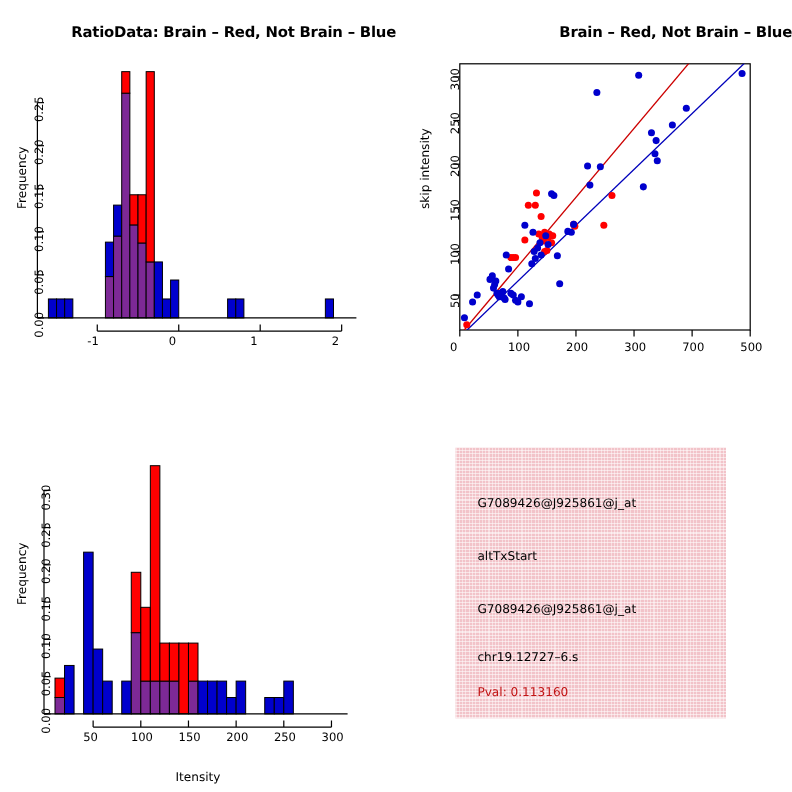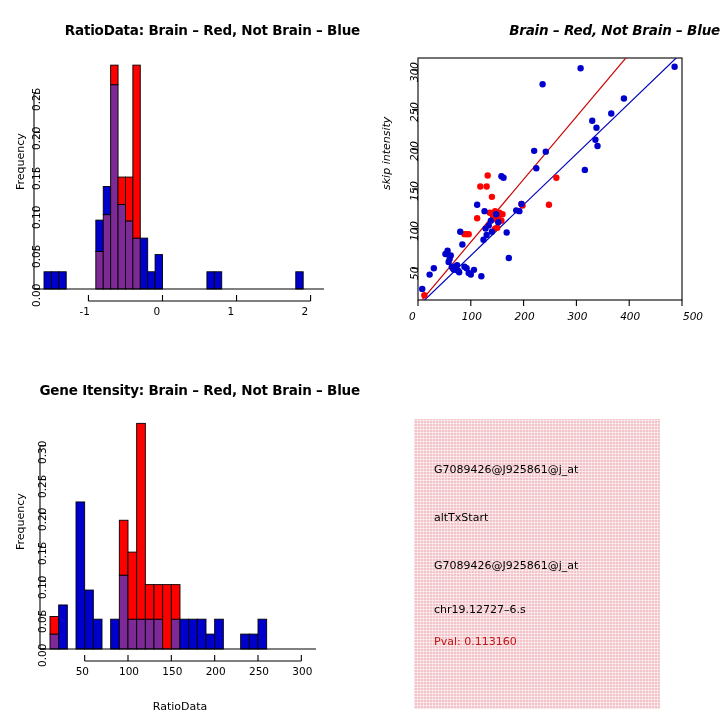--- a/index.html
+++ b/index.html
@@ -4,21 +4,21 @@
 <style>
   html,body{margin:0;padding:0;}
   body{
     width:720px;height:720px;background:#ffffff;
     font-family:"DejaVu Sans","Liberation Sans",sans-serif;
     overflow:hidden;position:relative;
   }
   .figure{position:absolute;left:0;top:0;width:720px;height:720px;}
   .panel{position:absolute;width:360px;height:360px;}
   #panel-ratio{left:0;top:0;}
-  #panel-scatter{left:360px;top:0;font-style:italic;}
+  #panel-scatter{left:360px;top:0;}
   #panel-gene{left:0;top:360px;}
   #panel-info{left:360px;top:360px;}
   .panel-title{
     position:absolute;width:100%;text-align:right;
     font-size:13.5px;font-weight:bold;color:#000;
     letter-spacing:-0.2px;white-space:nowrap;
   }
   .axis-title{
     position:absolute;font-size:11px;color:#000;text-align:center;
     white-space:nowrap;
@@ -27,21 +27,21 @@
     transform-origin:0 0;transform:rotate(-90deg);
   }
   .tick-label{
     position:absolute;font-size:10.5px;color:#000;white-space:nowrap;
   }
   .tick-label.vert{
     transform-origin:0 0;transform:rotate(-90deg);
   }
   svg{position:absolute;left:0;top:0;overflow:visible;}
   .infobox{
-    position:absolute;left:54px;top:59px;width:246px;height:290px;
+    position:absolute;left:54px;top:47px;width:246px;height:246px;
     background-color:#f2c3c9;
     background-image:
       repeating-linear-gradient(0deg,rgba(255,255,255,.55) 0 1px,transparent 1px 3px),
       repeating-linear-gradient(90deg,rgba(255,255,255,.45) 0 1px,transparent 1px 3px);
     text-align: center;
   }
   .info-line{
     position:absolute;left:20px;font-size:11px;color:#000;white-space:nowrap;
   }
   .info-line.pval{color:#c11414;}
@@ -229,29 +229,28 @@
         <div class="tick-label vert" style="left: 48px; top: 280.262px;">50</div>
         <div class="tick-label vert" style="left: 48px; top: 240.59px;">100</div>
         <div class="tick-label vert" style="left: 48px; top: 200.918px;">150</div>
         <div class="tick-label vert" style="left: 48px; top: 161.246px;">200</div>
         <div class="tick-label vert" style="left: 48px; top: 121.574px;">250</div>
         <div class="tick-label vert" style="left: 48px; top: 81.9016px;">300</div>
         <div class="tick-label" style="left: 49px; top: 310px;">0</div>
         <div class="tick-label" style="left: 101.8px; top: 310px;">100</div>
         <div class="tick-label" style="left: 154.6px; top: 310px;">200</div>
         <div class="tick-label" style="left: 207.4px; top: 310px;">300</div>
-        <div class="tick-label" style="left: 260.2px; top: 310px;">400</div>
-        <div class="tick-label" style="left: 313px; top: 310px; margin-left: 10px;">500</div>
+        <div class="tick-label" style="left: 260.2px; top: 310px;">700</div>
+        <div class="tick-label" style="left: 313px; top: 310px;">500</div>
       </div>
   </div>
 
   <div class="panel" id="panel-gene">
-    <div class="panel-title" style="left:0;top:22px;">Gene Itensity: Brain – Red, Not Brain – Blue</div>
-
-    <div class="axis-title" style="left:80px;top:340px;width:200px;">RatioData</div>
+
+    <div class="axis-title" style="left:80px;top:340px;width:200px;">Itensity</div>
 
     <div class="axis-title vert" style="left:14px;top:190px;">Frequency</div>
 
     <svg width="360" height="360">
       <g id="gene-bars">
           <rect x="50" y="274.09253731343284" width="8.666666666666664" height="14.907462686567158" fill="#7D2996" stroke="#000" stroke-width="0.9"></rect>
           <rect x="50" y="256.47462686567167" width="8.666666666666664" height="17.617910447761176" fill="#FF0000" stroke="#000" stroke-width="0.9"></rect>
           <rect x="58.666666666666664" y="244.955223880597" width="8.666666666666664" height="44.044776119403" fill="#0000CD" stroke="#000" stroke-width="0.9"></rect>
           <rect x="76" y="141.9582089552239" width="8.666666666666657" height="147.0417910447761" fill="#0000CD" stroke="#000" stroke-width="0.9"></rect>
           <rect x="84.66666666666666" y="230.04776119402987" width="8.666666666666671" height="58.952238805970126" fill="#0000CD" stroke="#000" stroke-width="0.9"></rect>

